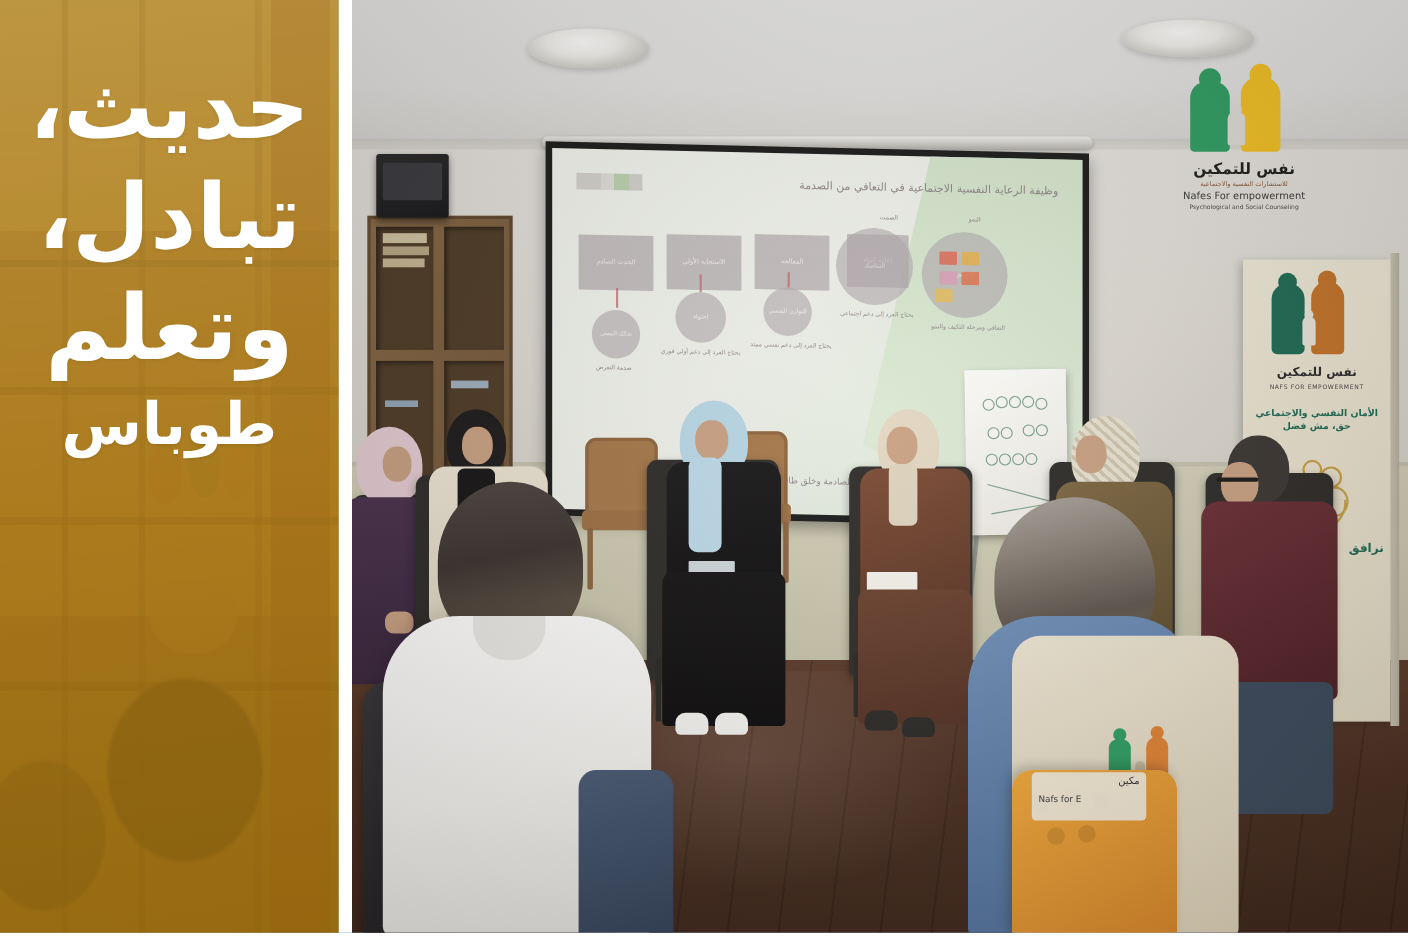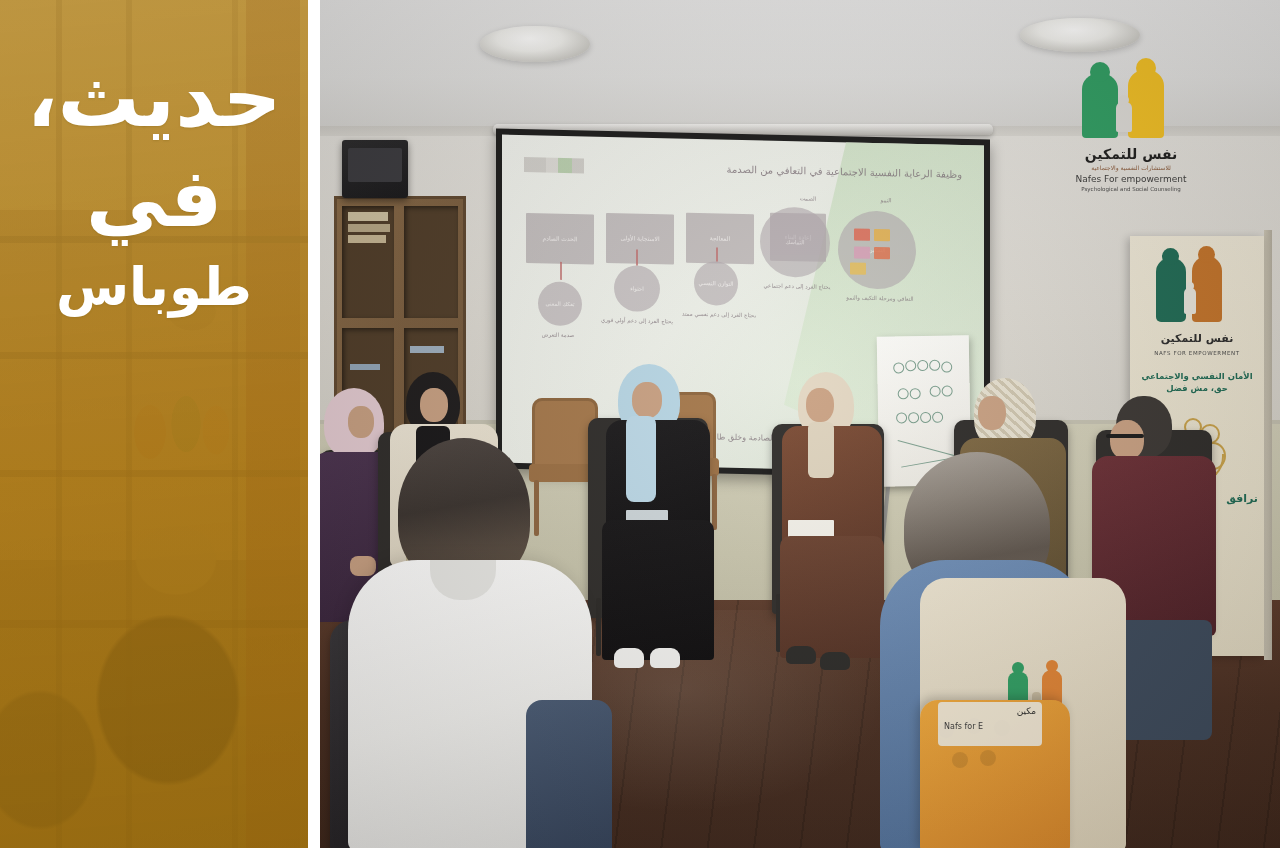--- a/index.html
+++ b/index.html
@@ -292,21 +292,22 @@
 
 <div id="poster">
 
   <div id="left-panel">
     <div id="left-photo"></div>
     <div id="left-tint"></div>
     <div id="left-tint2"></div>
 
     <div id="headline">
       <div class="ln l1">حديث،</div>
-      <div class="ln l5">في</div>
+      <div class="ln l2">تبادل،</div>
+      <div class="ln l3">وتعلم</div>
       <div class="ln l6">طوباس</div>
     </div>
   </div>
 
   <div id="gutter"></div>
 
   <div id="photo">
 
     <div class="ceiling"></div>
     <div class="ceiling-edge"></div>

